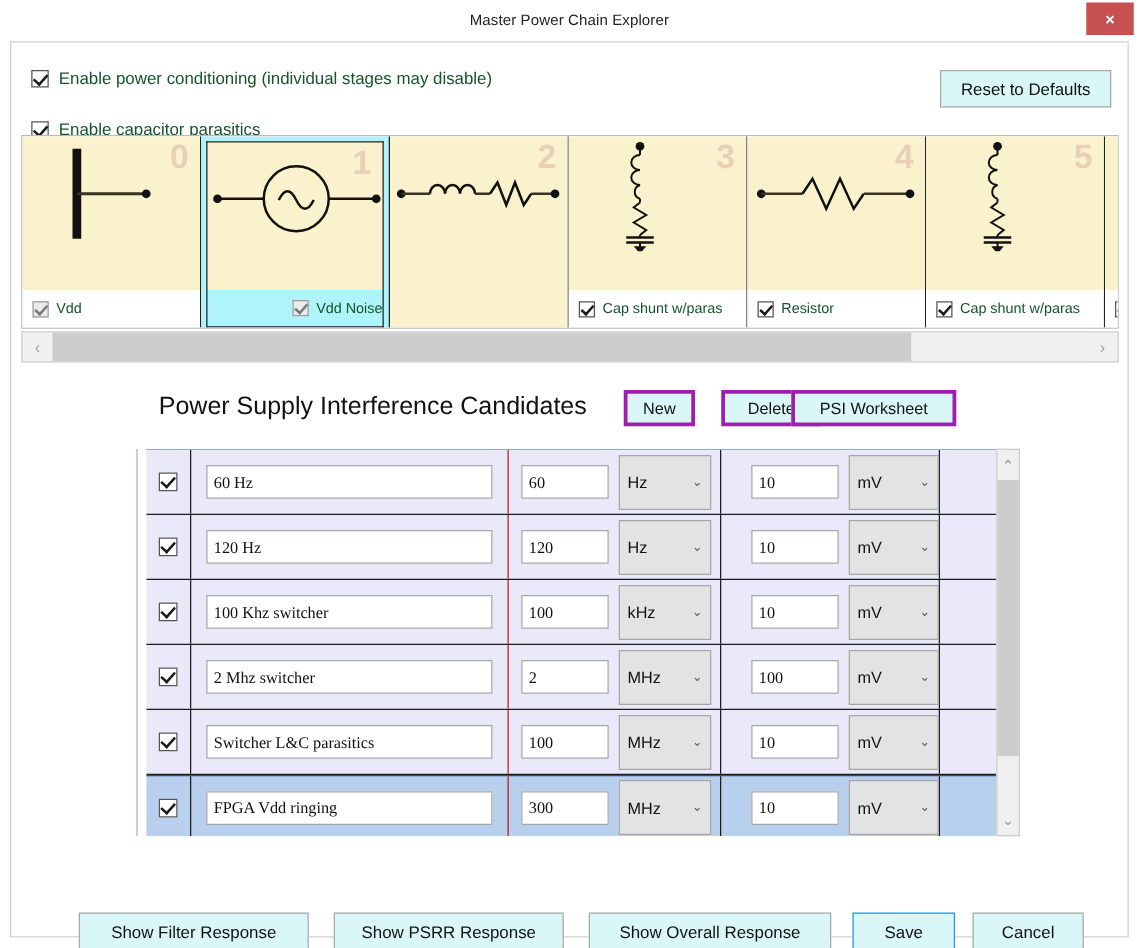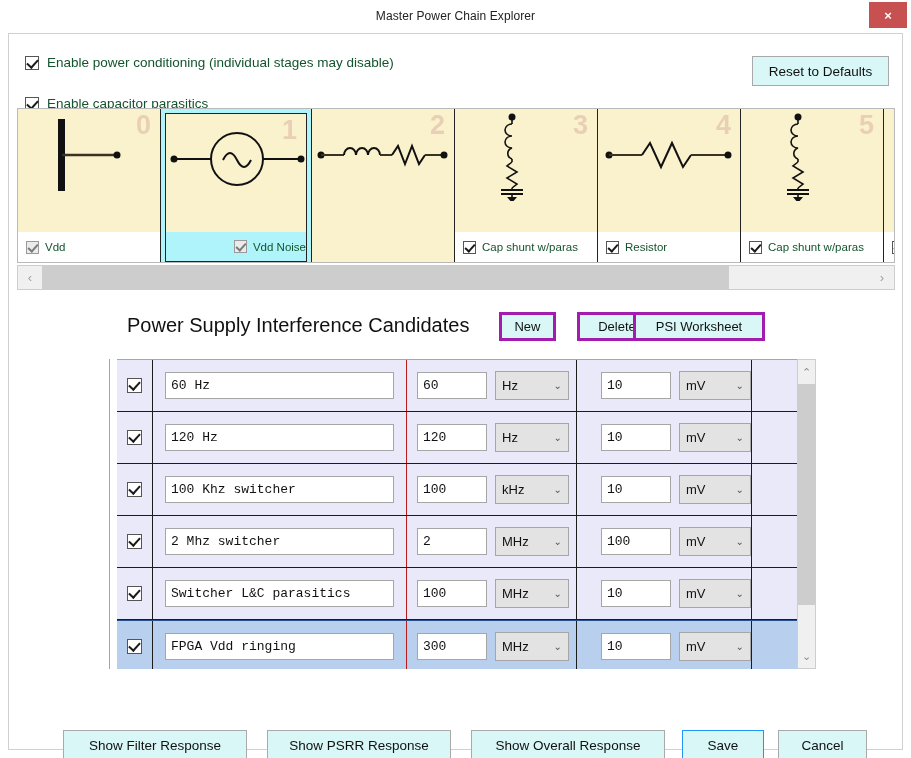--- a/index.html
+++ b/index.html
@@ -125,25 +125,25 @@
   }
   .c-check .cbox { margin-right:0; width:15px; height:15px; }
   .c-name { width:253px; flex:none; padding:0 12px; }
   .c-freq { width:170px; flex:none; display:flex; gap:8px; padding-left:10px;
             border-left:1px solid #b91c1c; height:100%; align-items:center; }
   .c-amp  { width:175px; flex:none; display:flex; gap:8px; padding-left:24px;
             border-left:1px solid #1c1c1c; height:100%; align-items:center; }
   .c-tail { flex:1; height:100%; border-left:1px solid #1c1c1c; }
   .txtin {
     background:#fff; border:1px solid #a6a6a6; height:27px; font-size:13px;
-    padding:0 5px; font-family:Liberation Mono, monospace; color:#111; width:100%;
+    padding:0 5px; font-family:Liberation Serif, serif; color:#111; width:100%;
   }
   .numin { width:70px; }
   .combo {
-    height:29px; width:74px; background:#e3e3e3; border:1px solid #a6a6a6;
+    height:44px; width:74px; background:#e3e3e3; border:1px solid #a6a6a6;
     display:flex; align-items:center; padding:0 6px; font-size:13px;
     position:relative; cursor:pointer; color:#111;
   }
   .combo .cv { flex:1; }
   .chev { color:#555; font-size:10px; }
 
   
   #vscroll {
     position:absolute; left:788px; top:325px; width:19px; height:310px;
     background:#f0f0f0; border:1px solid #cdcdcd; display:flex;

